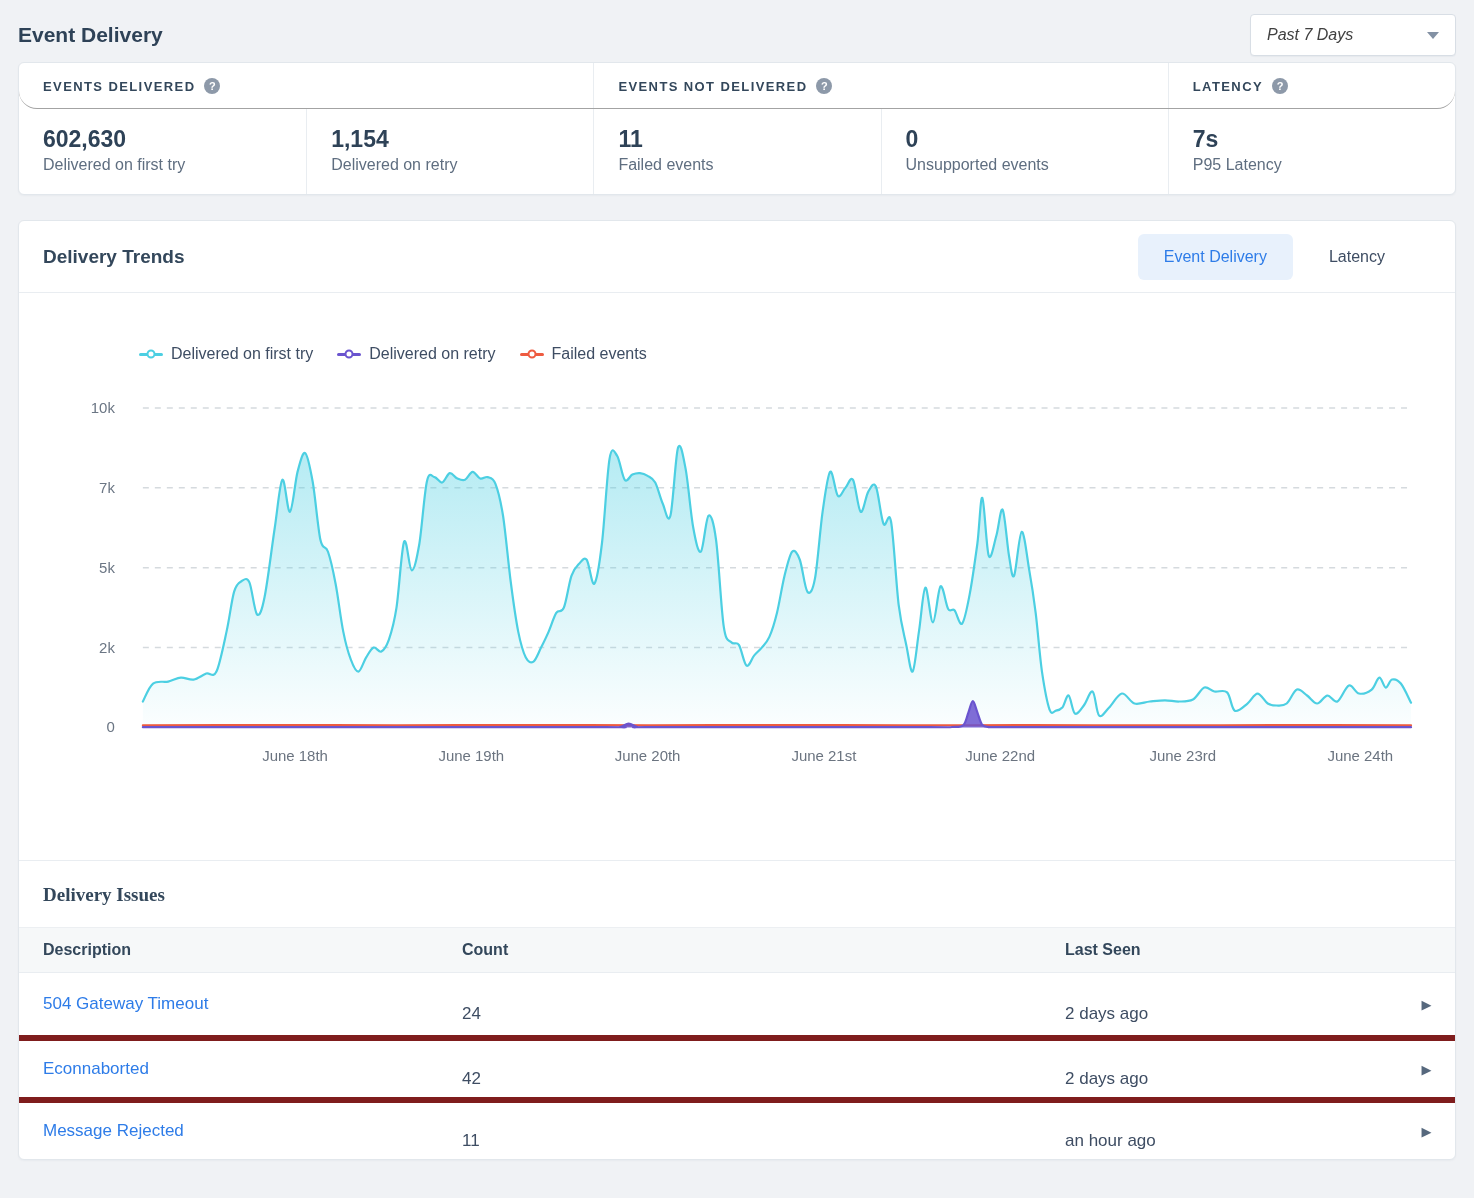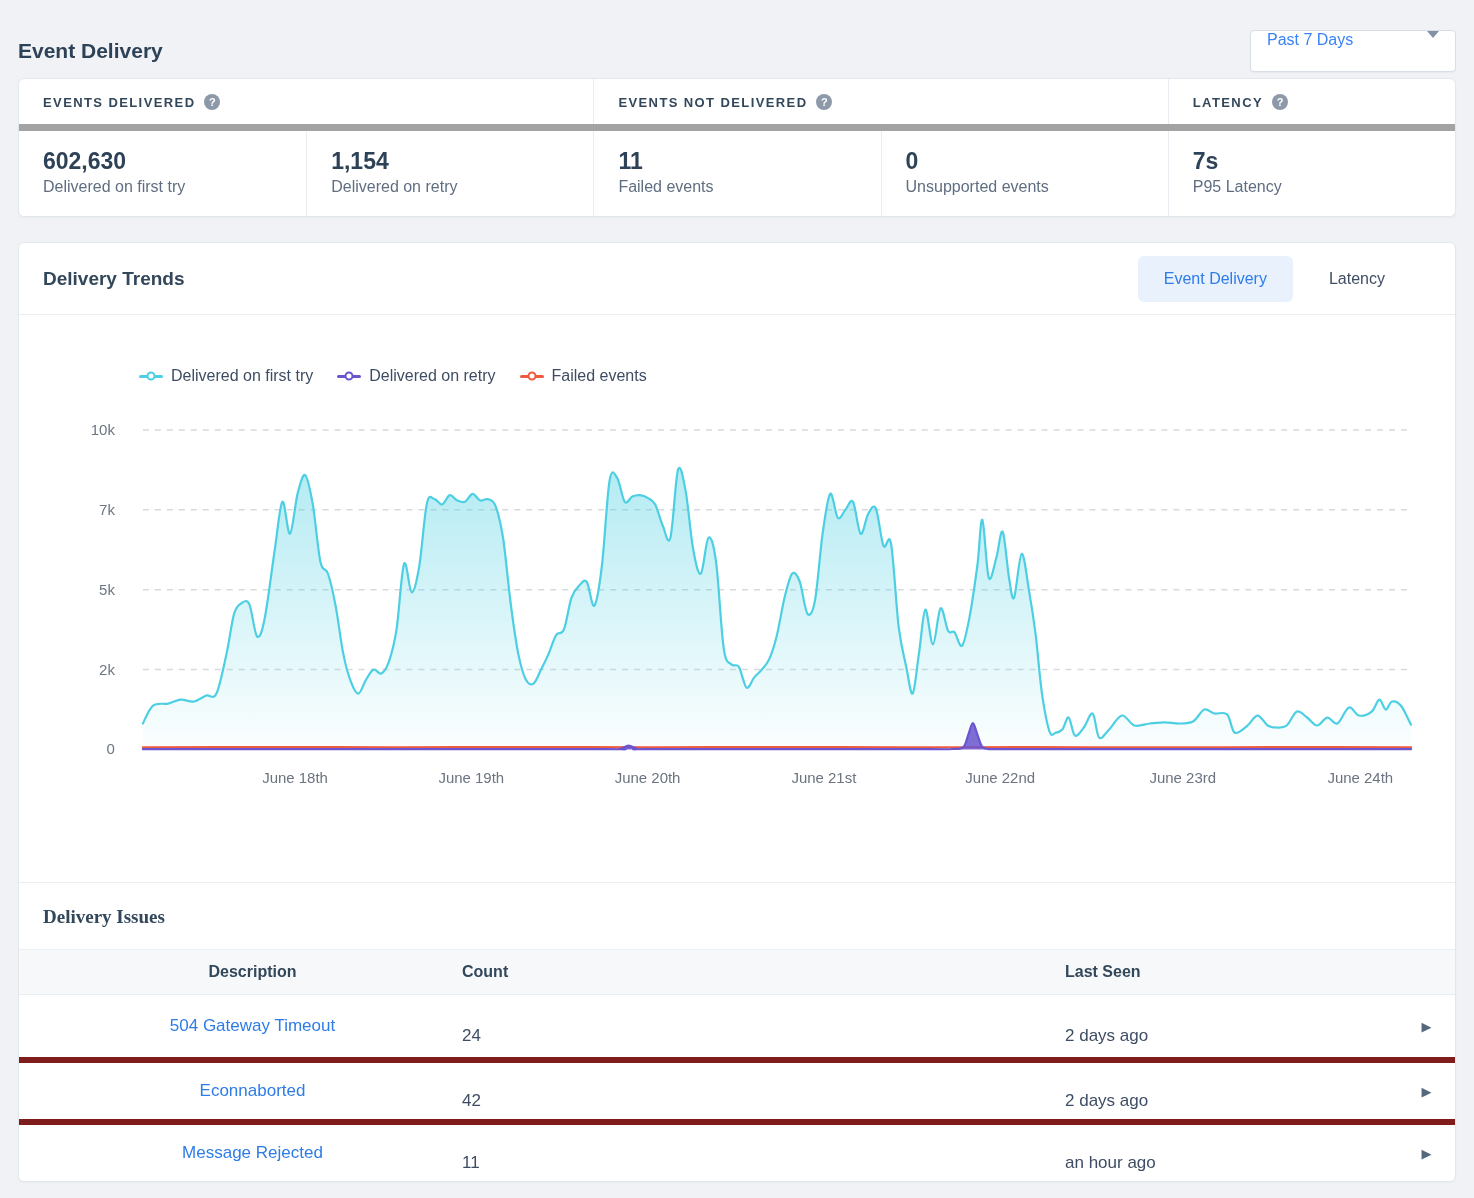--- a/index.html
+++ b/index.html
@@ -1,34 +1,34 @@
 <!DOCTYPE html>
 <html><head>
 <meta charset="utf-8">
 <style>
   * { margin:0; padding:0; box-sizing:border-box; }
   html,body { background:#f0f2f5; }
   body { width:1474px; height:1198px; font-family:"Liberation Sans", sans-serif; color:#33475b; overflow:hidden; }
-  .page { width:1474px; height:874px; padding:16px 18px; }
+  .page { width:1474px; height:874px; padding:0 18px; }
 
   
   .page-header { display:flex; justify-content:space-between; align-items:center; padding-top:8px; height:62px; }
   .page-title { font-size:21px; font-weight:700; color:#2e4257; }
-  .dropdown { display:flex; align-items:flex-start; justify-content:space-between; min-width:206px; height:42px;
+  .dropdown { display:flex; align-items:center; justify-content:space-between; min-width:206px; height:42px;
     background:#fff; border:1px solid #d8dee5; border-radius:4px; padding:0 16px; cursor:pointer;
-    font-size:16px; color:#3b82f6; box-shadow:0 1px 1px rgba(30,50,70,.04); }
+    font-size:16px; color:#404040; box-shadow:0 1px 1px rgba(30,50,70,.04);font-style:italic; }
   .caret-down { width:0; height:0; border-left:6px solid transparent; border-right:6px solid transparent;
     border-top:7px solid #8391a4; margin-left:14px; }
 
   
   .card { background:#fff; border:1px solid #e2e7ec; border-radius:6px; box-shadow:0 1px 2px rgba(30,50,70,.04); }
 
   
   .stats-card { margin-bottom:25px; }
-  .stats-head { display:grid; grid-template-columns:40% 40% 20%; border-bottom:7px solid #a3a3a3; }
+  .stats-head { display:grid; grid-template-columns:40% 40% 20%; border-bottom:1px solid #a3a3a3;border-radius:18px; }
   .stats-head-cell { display:flex; align-items:center; gap:9px; padding:15px 24px 14px; }
   .stats-head-cell + .stats-head-cell { border-left:1px solid #e9edf1; }
   .stats-label { font-size:13px; font-weight:700; letter-spacing:1.4px; color:#33475b; }
   .help-icon { width:16px; height:16px; border-radius:50%; background:#8d99a9; color:#fff; font-size:11px;
     font-weight:700; display:flex; align-items:center; justify-content:center; cursor:pointer; }
   .stats-values { display:grid; grid-template-columns:repeat(5,20%); }
   .stat-cell { padding:17px 24px 20px; }
   .stat-cell + .stat-cell { border-left:1px solid #e9edf1; }
   .stat-value { font-size:23px; font-weight:700; color:#2e4257; margin-bottom:3px; }
   .stat-caption { font-size:16px; color:#5f6e80; }
@@ -50,21 +50,21 @@
   .llabel { font-size:16px; color:#3e4d63; }
   #trend-chart { display:block; width:100%; margin-top:6px; }
   #trend-chart text { font-family:"Liberation Sans", sans-serif; }
 
   
   .issues-section { border-top:1px solid #e9edf1; }
   .issues-title { font-size:19px; font-weight:600; color:#33475b; padding:23px 24px 21px;font-family:Liberation Serif, serif; }
   .issues-grid { display:grid; grid-template-columns:443px 603px 333px 1fr; align-items:center; }
   .issues-head { background:#f6f8f9; border-top:1px solid #eceff2; border-bottom:1px solid #e9edf1; height:46px; }
   .issues-head .cell { font-size:16px; font-weight:700; color:#33475b; }
-  .cell:first-child { padding-left:24px;text-align:center; }
+  .cell:first-child { padding-left:24px; }
   .issue-row { height:62px; cursor:pointer; }
   .issue-row + .issue-row { border-top:6px solid #7f1d1d; }
   .issue-link { font-size:17px; color:#2e7ce8; text-decoration:none; }
   .issue-count, .issue-last { font-size:17px; color:#3e4d63;margin-top:20px; }
   .chevron-right { font-size:13px; color:#56687d; text-align:center; }
 </style>
 </head>
 <body>
 
 <div class="page">

